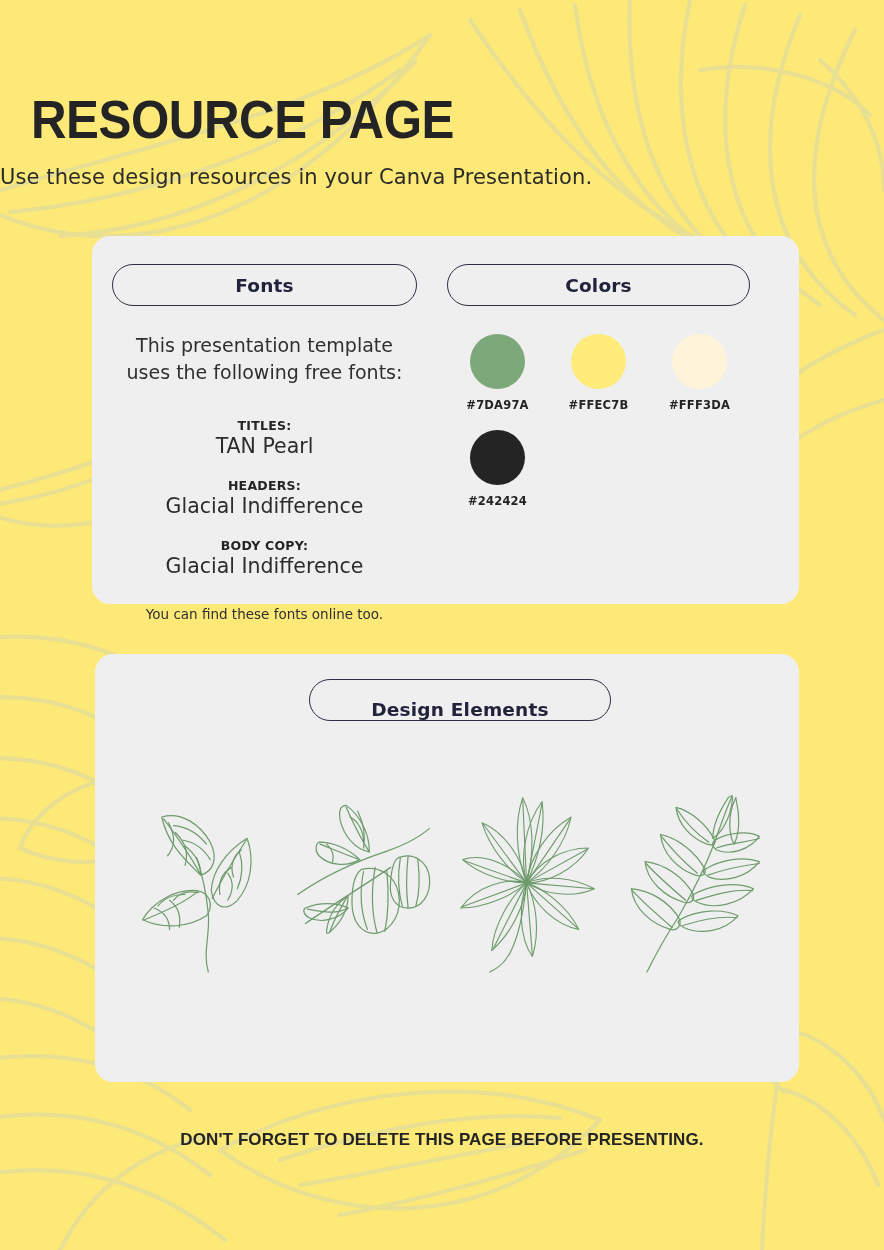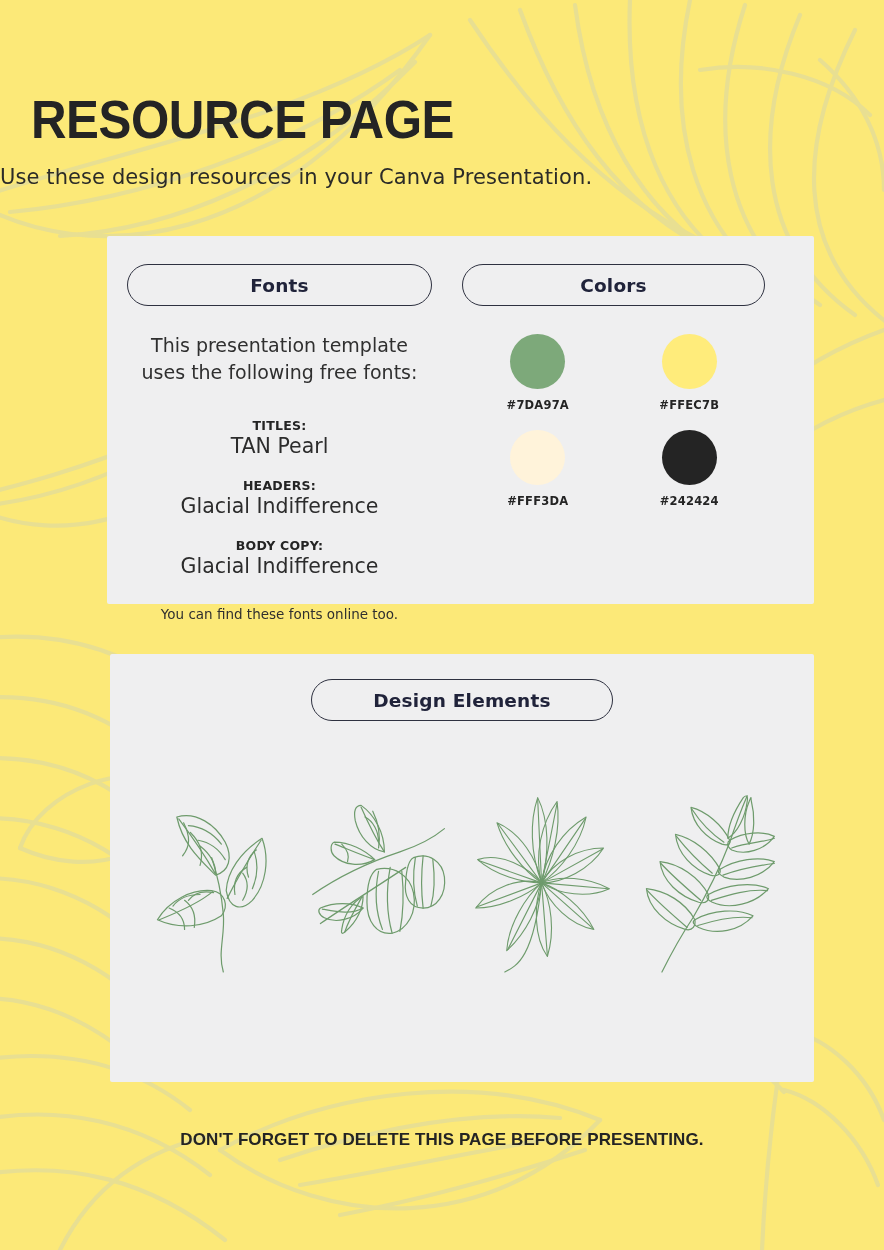--- a/index.html
+++ b/index.html
@@ -39,23 +39,22 @@
     font-size:21px;
     color:#2b2b28;
     margin-top:17px;
     letter-spacing:0.1px;
   }
 
   
   .card {
     position:absolute;
     background:#EFEFF0;
-    border-radius:2px;
+    border-radius:18px;
     z-index:2;
-    margin-left:15px;
   }
   #card-fonts-colors { left:92px; top:236px; width:707px; height:368px; }
   #card-design       { left:95px; top:654px; width:704px; height:428px; }
 
   
   .pill {
     border:1.4px solid #2e3140;
     border-radius:22px;
     background:#EFEFF0;
     height:42px;
@@ -97,39 +96,39 @@
     font-size:13.5px;
     color:#2f2f2f;
   }
 
   
   #colors-col { position:absolute; left:355px; top:28px; width:303px; }
   #colors-pill { width:303px; }
   .swatch-grid {
     margin-top:28px;
     display:grid;
-    grid-template-columns:1fr 1fr;
+    grid-template-columns:1fr 1fr 1fr;
     row-gap:18px;
     justify-items:center;
   }
   .swatch-cell { display:flex; flex-direction:column; align-items:center; }
   .swatch-dot {
     width:55px; height:55px;
     border-radius:50%;
   }
   .swatch-hex {
     margin-top:9px;
     font-weight:700;
     font-size:11.5px;
     color:#242424;
     letter-spacing:0.2px;
   }
 
   
-  #design-pill { position:absolute; left:201px; top:25px; width:302px; }
+  #design-pill { position:absolute; left:214px; top:25px; width:302px;align-items:flex-end; }
   .elements-row {
     position:absolute;
     left:30px; top:120px;
     width:644px; height:210px;
     display:flex;
     align-items:center;
     justify-content:space-between;
   }
   .element-slot { width:155px; height:200px; display:flex; align-items:center; justify-content:center; }
   .element-slot svg { width:100%; height:100%; overflow:visible; }

